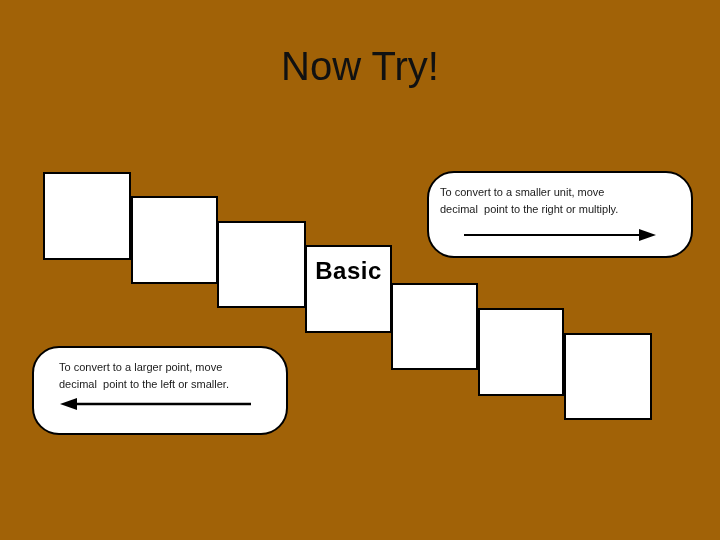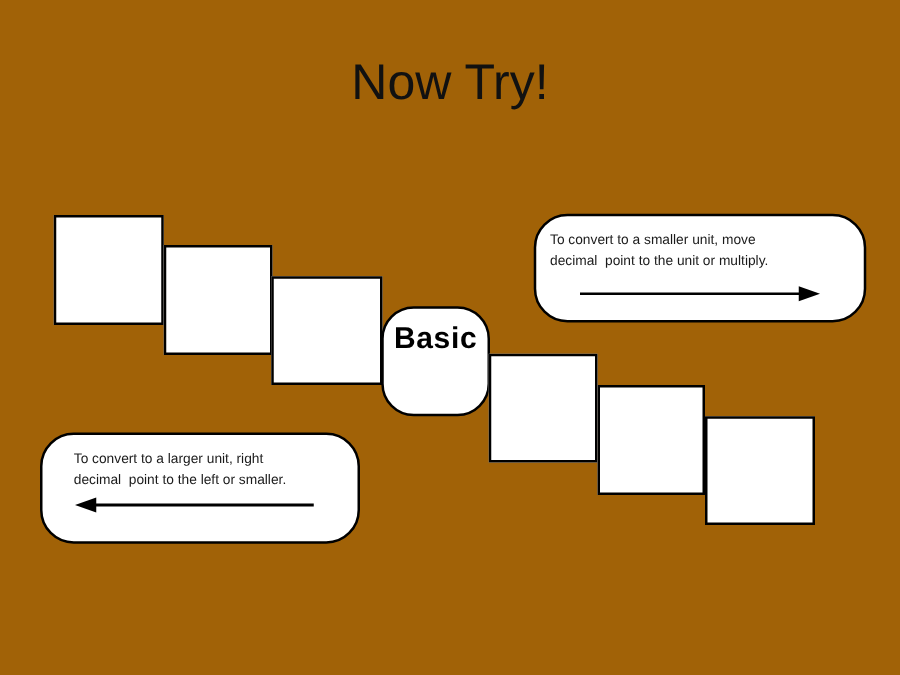--- a/index.html
+++ b/index.html
@@ -34,21 +34,20 @@
     border: 2px solid #000000;
     box-sizing: border-box;
   }
   .basic-unit {
     font-weight: bold;
     font-size: 24px;
     line-height: 22px;
     text-align: center;
     padding-top: 13px;
     letter-spacing: 0.5px;
-    border-radius: 26px;
   }
   .callout {
     position: absolute;
     background: #ffffff;
     border: 2px solid #000000;
     border-radius: 27px;
     box-sizing: border-box;
   }
   .callout-line {
     font-size: 11px;
@@ -79,33 +78,33 @@
     <div>Basic</div>
   </div>
 
   <div class="sq" style="left:391px; top:283px; width:87px; height:87px;"></div>
   <div class="sq" style="left:478px; top:308px; width:86px; height:88px;"></div>
   <div class="sq" style="left:564px; top:333px; width:88px; height:87px;"></div>
 
   <div class="callout" style="left:427px; top:171px; width:266px; height:87px;">
     <div class="callout-text" style="left:11px; top:11px;">
       <div class="callout-line">To convert to a smaller unit, move</div>
-      <div class="callout-line">decimal  point to the unit or multiply.</div>
+      <div class="callout-line">decimal  point to the right or multiply.</div>
     </div>
     <div class="arrow" style="left:34px; top:55px;">
       <svg width="194" height="14" viewBox="0 0 194 14">
         <line x1="1" y1="7" x2="178" y2="7" stroke="#000000" stroke-width="2"></line>
         <polygon points="176,1 176,13 193,7" fill="#000000"></polygon>
       </svg>
     </div>
   </div>
 
   <div class="callout" style="left:32px; top:346px; width:256px; height:89px;">
     <div class="callout-text" style="left:25px; top:11px;">
-      <div class="callout-line">To convert to a larger unit, right</div>
+      <div class="callout-line">To convert to a larger point, move</div>
       <div class="callout-line">decimal  point to the left or smaller.</div>
     </div>
     <div class="arrow" style="left:26px; top:48px;">
       <svg width="192" height="16" viewBox="0 0 192 16">
         <line x1="15" y1="8" x2="191" y2="8" stroke="#000000" stroke-width="2.5"></line>
         <polygon points="17,2 17,14 0,8" fill="#000000"></polygon>
       </svg>
     </div>
   </div>
 

